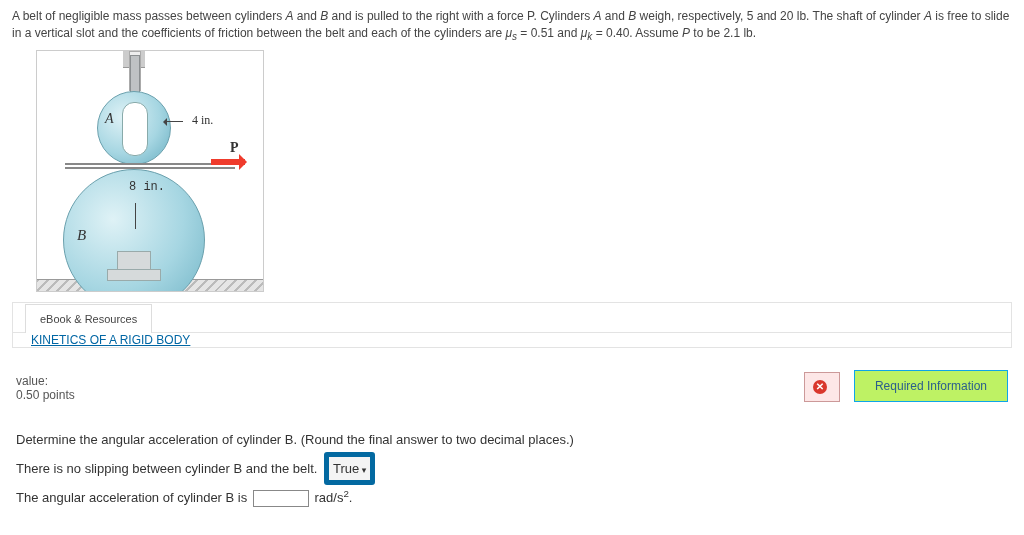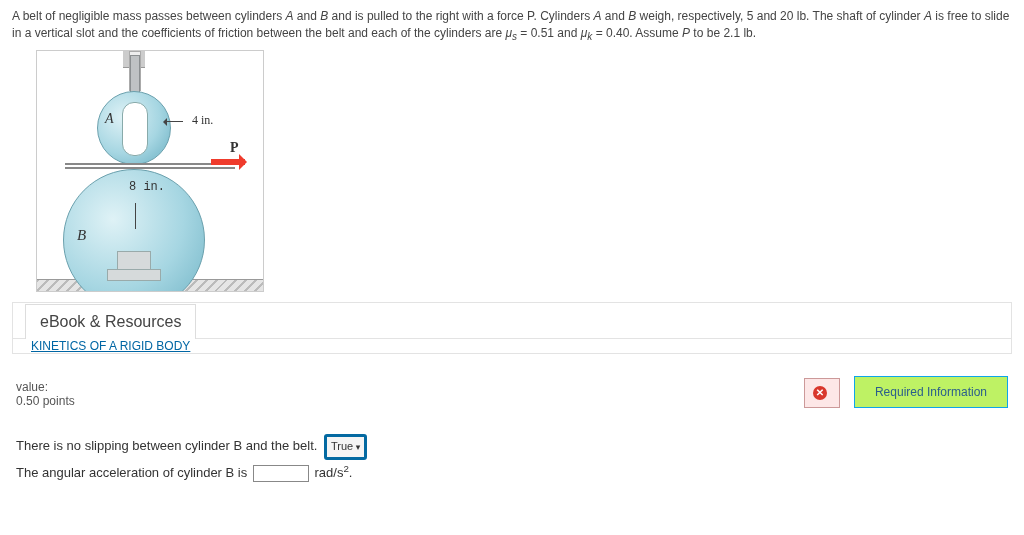--- a/index.html
+++ b/index.html
@@ -74,21 +74,21 @@
     position:absolute; left:80px; top:200px; width:32px; height:18px; background:#d6dadb;
     border:1px solid #9aa;
   }
   .pedbase { position:absolute; left:70px; top:218px; width:52px; height:10px; background:#d6dadb; border:1px solid #9aa;}
   .ground { position:absolute; left:0; top:228px; width:226px; height:12px; 
     background: repeating-linear-gradient(135deg,#bbb 0 2px, transparent 2px 7px) , #e5e5e5; border-top:1px solid #999;}
 
   
   .resources-panel { border:1px solid #e3e3e3; margin-top:6px;}
   .res-tab {
-    display:inline-block; padding:8px 14px; font-size:16px; color:#444;
+    display:inline-block; padding:8px 14px; font-size:11px; color:#444;
     border:1px solid #ddd; border-bottom:none; background:#fff; position:relative; top:1px; margin-left:12px;
   }
   .res-body { border-top:1px solid #e3e3e3; padding:0 18px;}
   .res-link { color:#0066a4; text-decoration:underline; font-size:12px;}
 
   
   .vrow { display:flex; align-items:flex-end; margin:22px 4px 0; gap:14px;}
   .value-block { font-size:12px; color:#555; flex:0 0 auto; }
   .spacer { flex:1 1 auto; }
   .alert-box {
@@ -100,21 +100,21 @@
     font-size:10px; line-height:14px; text-align:center; font-weight:bold;
   }
   .req-box {
     border:1px solid #0ea5e9; background:#bef264; color:#2b5e8c;
     padding:8px 20px; font-size:12px;
   }
 
   
   .answer { margin:26px 4px 0; font-size:13px; color:#333; line-height:1.8;}
   .sel {
-    display:inline-block; border:3px solid #0369a1; border-radius:3px; padding:0 4px; font-size:11px;
+    display:inline-block; border:5px solid #0369a1; border-radius:3px; padding:0 4px; font-size:13px;
     background:#f4f4f4; margin:0 3px;
   }
   .sel::after{content:" \25BE"; font-size:9px;}
   .fillbox {
     display:inline-block; width:54px; height:15px; border:1px solid #888; background:#fff;
     vertical-align:middle; margin:0 2px;
   }
   sup{font-size:0.75em;}
 </style>
 </head>
@@ -159,20 +159,21 @@
     <span>0.50 points</span>
   </div>
   <div class="spacer"></div>
   <div class="alert-box">
     <span class="xicon">✕</span>
   </div>
   <div class="req-box">Required Information</div>
 </div>
 
 <div class="answer">
+  <div>Determine the angular acceleration of cylinder B. (Round the final answer to two decimal places.)</div>
   <div>
     <span>There is no slipping between cylinder B and the belt.</span>
     <span class="sel">True</span>
   </div>
   <div>
     <span>The angular acceleration of cylinder B is</span>
     <span class="fillbox"></span>
     <span>rad/s<sup>2</sup>.</span>
   </div>
 </div>

